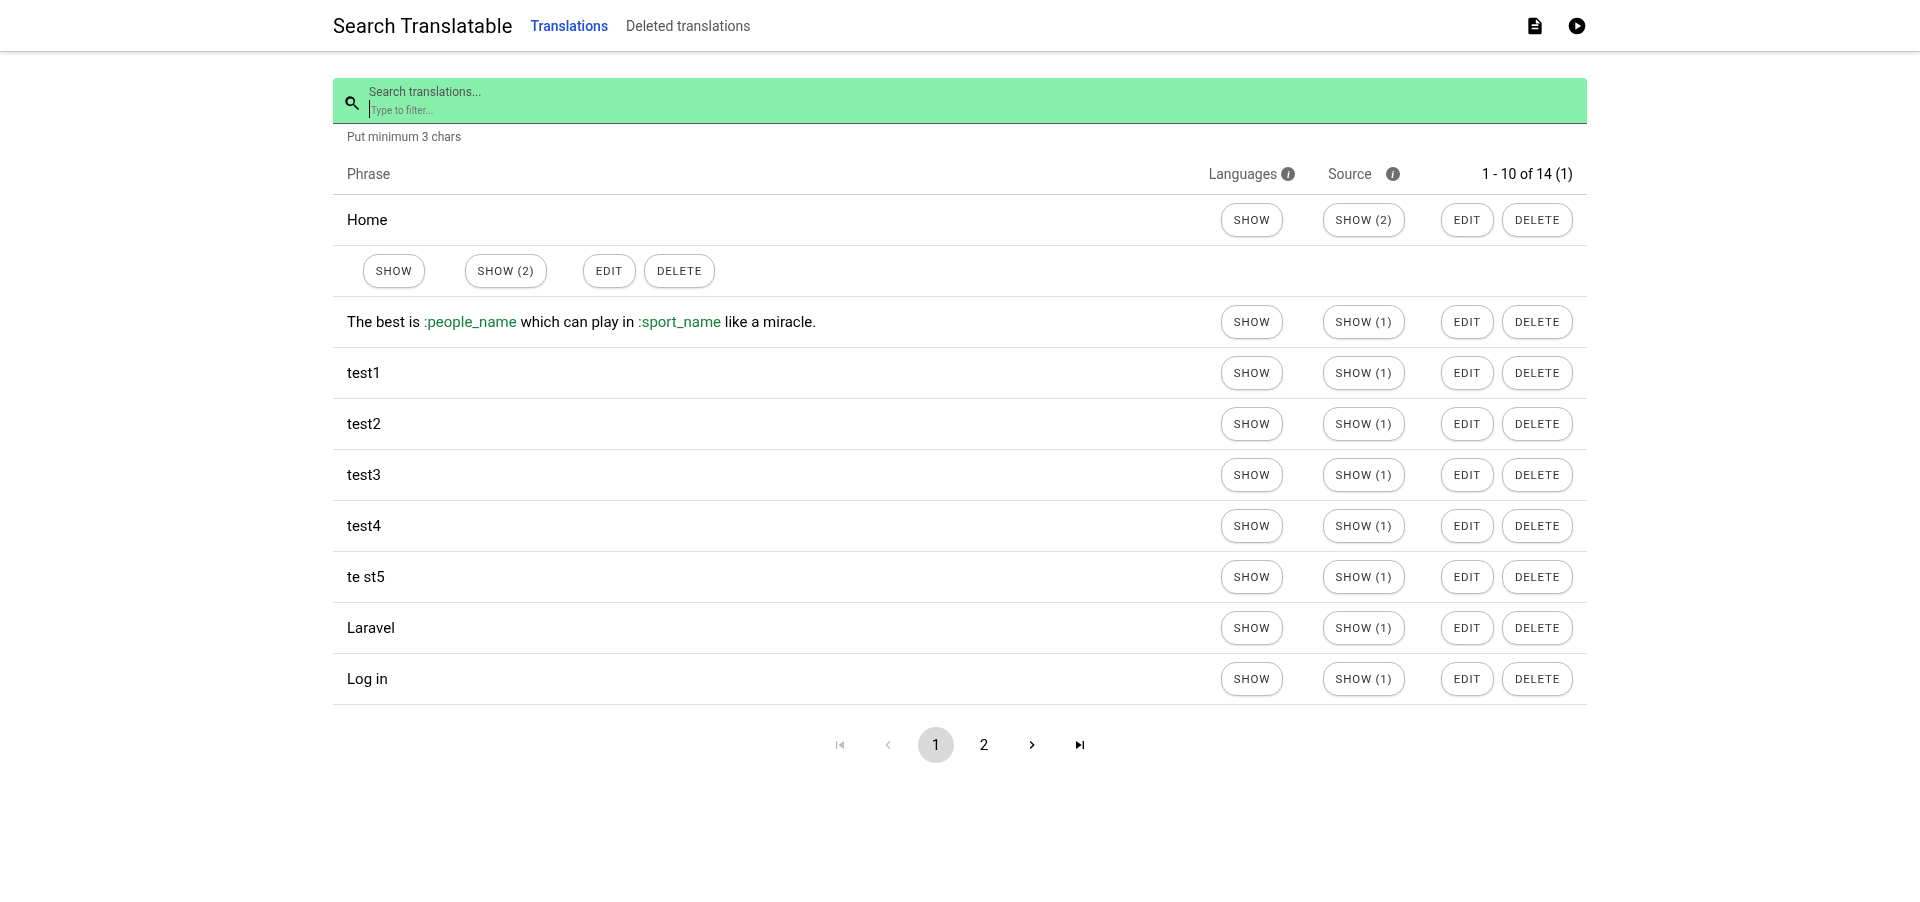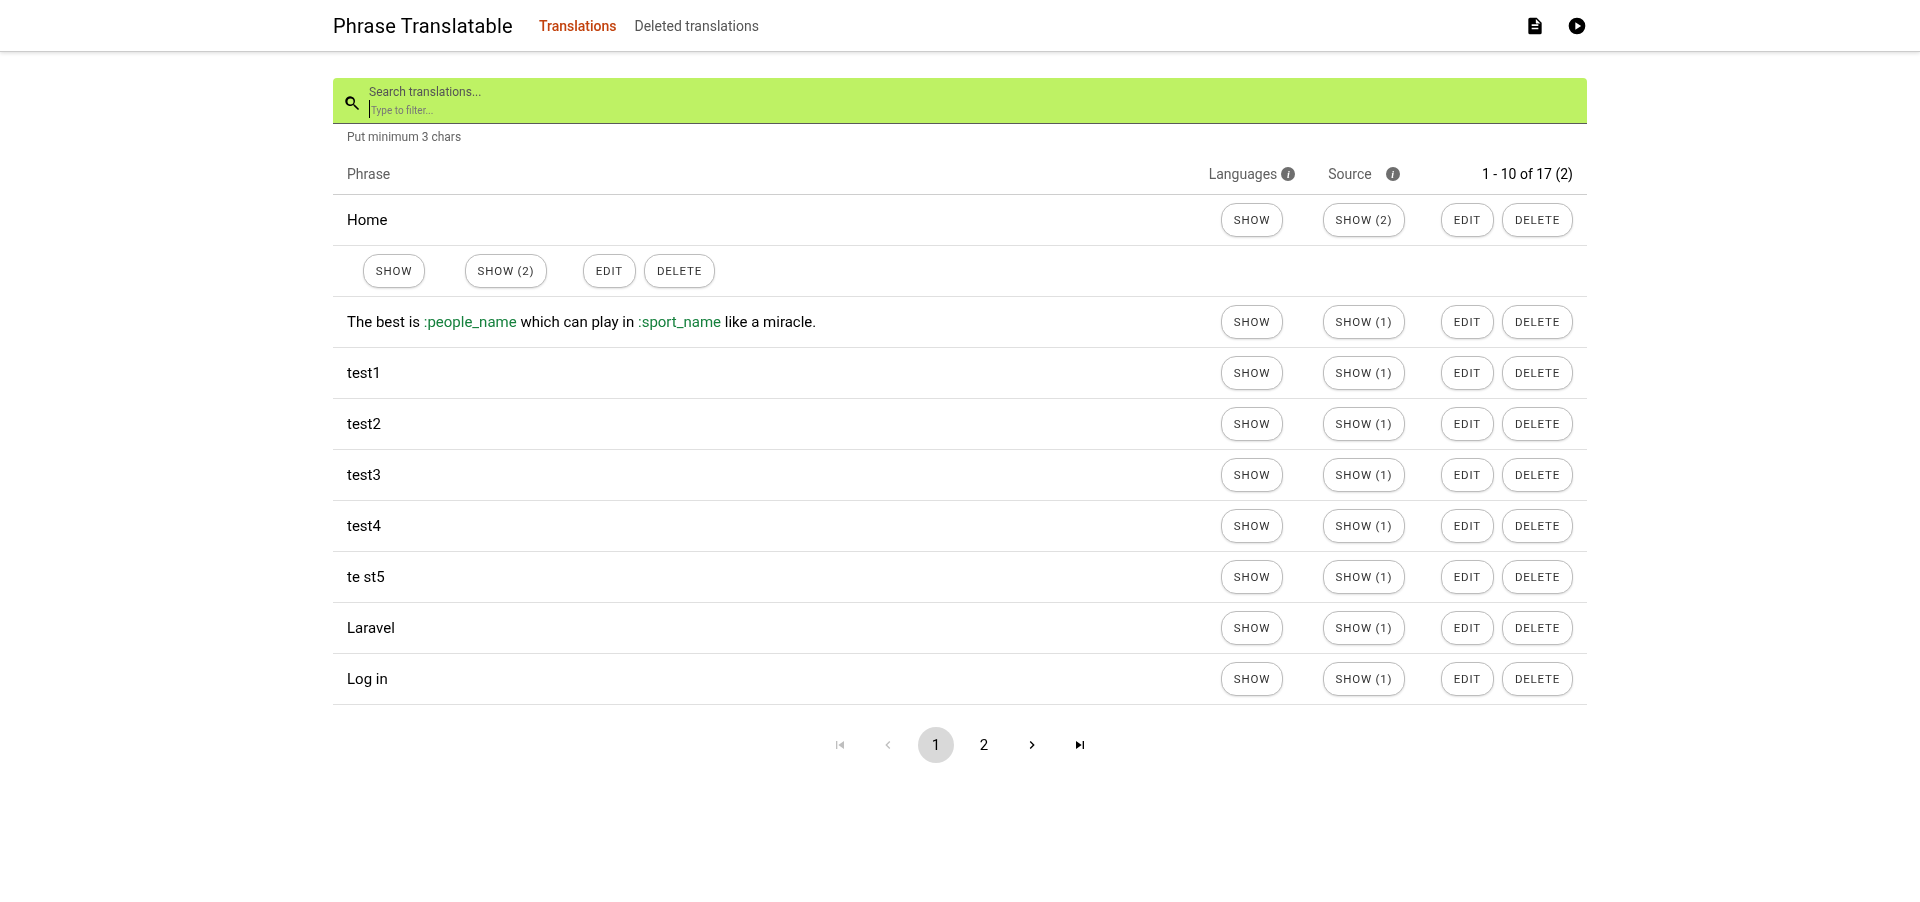--- a/index.html
+++ b/index.html
@@ -23,35 +23,35 @@
   .topbar-inner {
     width:1254px;
     margin:0 auto;
     display:flex;
     align-items:center;
     justify-content:space-between;
   }
   .topbar-left { display:flex; align-items:center; gap:18px; }
   .app-title { font-size:20px; font-weight:400; letter-spacing:0.2px; }
   .nav-link { font-size:14px; cursor:pointer; }
-  .nav-link.active { color:#c2410c; font-weight:500;margin-left:8px; }
+  .nav-link.active { color:#1d4ed8; font-weight:500; }
   .nav-link.inactive { color:#555; }
   .topbar-right { display:flex; align-items:center; gap:22px; }
   .top-icon { width:20px; height:20px; cursor:pointer; display:flex; align-items:center; justify-content:center; }
   .top-icon svg { width:20px; height:20px; fill:#000; }
 
   
   .container {
     width:1254px;
     margin:26px auto 40px;
   }
 
   
   .search-wrap {
-    background:#bef264;
+    background:#86efac;
     border-radius:4px 4px 0 0;
     padding:4px 10px 0 10px;
     display:flex;
     align-items:center;
     gap:8px;
     border-bottom:1px solid #5a5a5a;
     position:relative;
     height:46px;
   }
   .search-icon { width:18px; height:18px; flex:none; }
@@ -132,21 +132,21 @@
   .pg-btn svg { width:16px; height:16px; }
   .pg-btn.disabled svg { fill:#bfbfbf; }
   .pg-btn:not(.disabled) svg { fill:#000; }
 </style>
 </head>
 <body>
 
 <div class="topbar">
   <div class="topbar-inner">
     <div class="topbar-left">
-      <div class="app-title">Phrase Translatable</div>
+      <div class="app-title">Search Translatable</div>
       <div class="nav-link active">Translations</div>
       <div class="nav-link inactive">Deleted translations</div>
     </div>
     <div class="topbar-right">
       <div class="top-icon">
         <svg viewBox="0 0 24 24">
             <path d="M14 2H6a2 2 0 0 0-2 2v16a2 2 0 0 0 2 2h12a2 2 0 0 0 2-2V8l-6-6zM8 14h8v2H8v-2zm0-4h8v2H8V10zM13 3.5 18.5 9H14a1 1 0 0 1-1-1V3.5z"></path>
           </svg>
       </div>
       <div class="top-icon">
@@ -178,21 +178,21 @@
   <div class="thead">
     <div class="col-phrase">Phrase</div>
     <div class="col-lang">
       <span>Languages</span>
       <span class="info-dot"></span>
     </div>
     <div class="col-src">
       <span>Source</span>
       <span class="info-dot"></span>
     </div>
-    <div class="col-act">1 - 10 of 17 (2)</div>
+    <div class="col-act">1 - 10 of 14 (1)</div>
   </div>
 
   <div id="rows">
       <div class="row">
         <div class="col-phrase">Home</div>
         <div class="col-lang">
           <span class="pill">SHOW</span>
         </div>
         <div class="col-src">
           <span class="pill">SHOW (2)</span>

